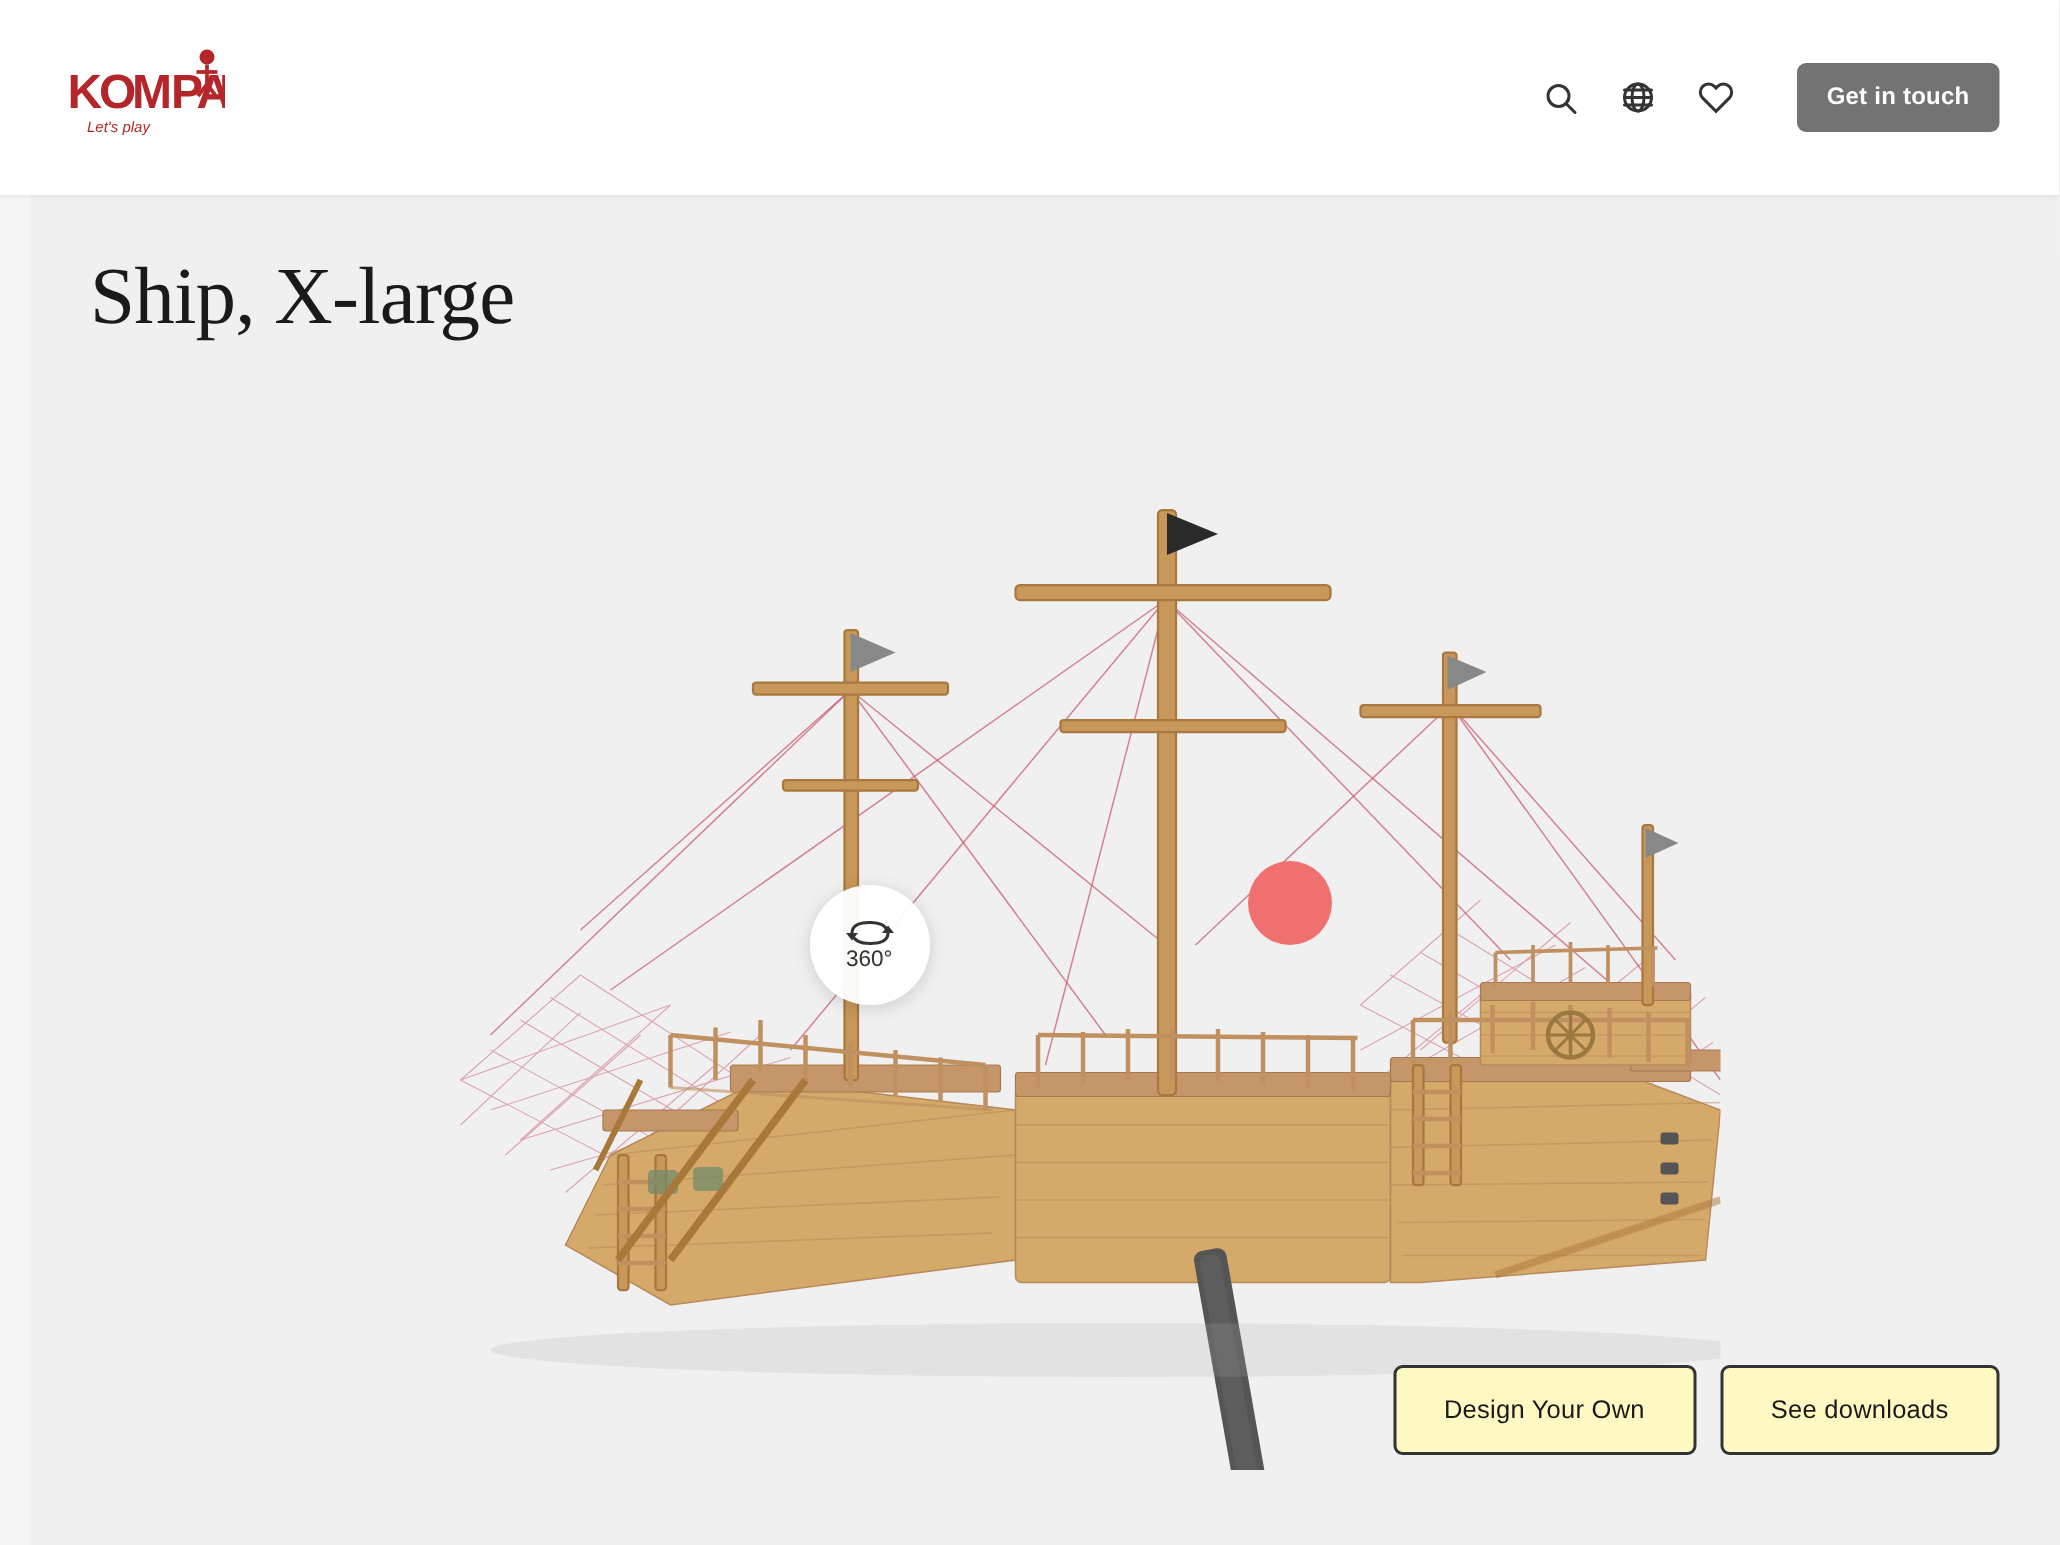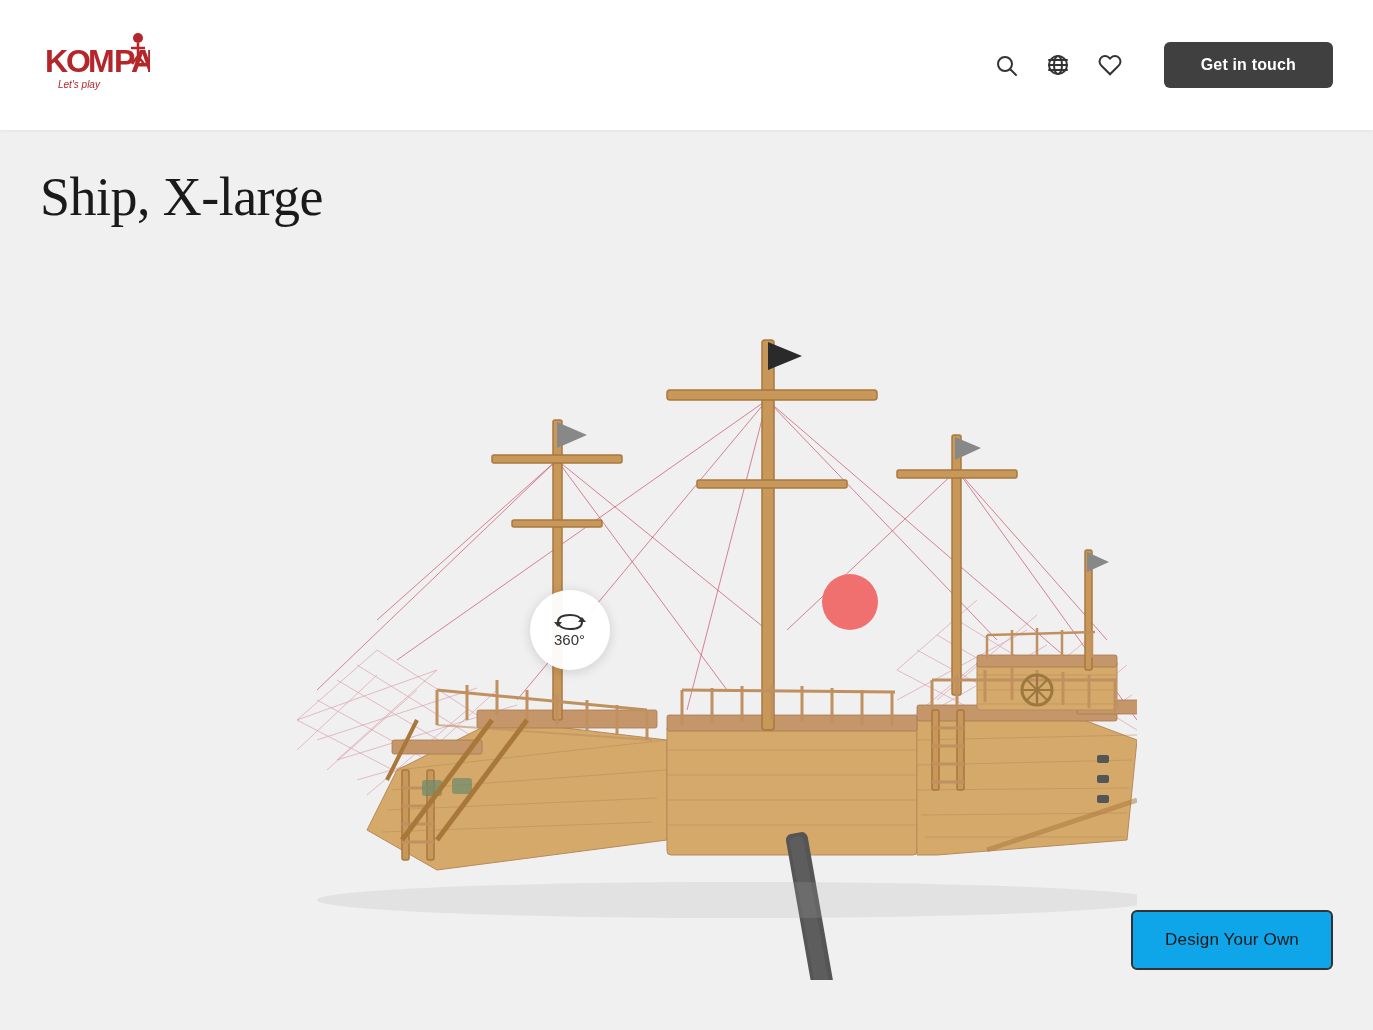--- a/index.html
+++ b/index.html
@@ -59,38 +59,39 @@
       align-items: center;
       justify-content: center;
       width: 36px;
       height: 36px;
       color: #333;
     }
 
     .icon-btn svg { width: 24px; height: 24px; }
 
     .get-in-touch-btn {
-      background: #404040;
+      background: #737373;
       color: #fff;
       border: none;
       border-radius: 6px;
-      padding: 14px 37px;
+      padding: 14px 20px;
       font-size: 16px;
       font-weight: 600;
       cursor: pointer;
       margin-left: 20px;
       letter-spacing: 0.01em;
     }
 
     
     .main-content {
       background: #f0f0f0;
       min-height: 900px;
       position: relative;
       overflow: hidden;
+      margin-left: 20px;
     }
 
     .page-title {
       font-size: 54px;
       font-weight: 300;
       color: #1a1a1a;
       padding: 36px 40px 0 40px;
       letter-spacing: -0.01em;
       font-family: 'Georgia', serif;
       position: relative;
@@ -161,21 +162,21 @@
     .bottom-buttons {
       position: absolute;
       bottom: 60px;
       right: 40px;
       display: flex;
       gap: 16px;
       z-index: 10;
     }
 
     .btn-outline {
-      background: #0ea5e9;
+      background: #fef9c3;
       border: 2px solid #333;
       border-radius: 6px;
       padding: 18px 32px;
       font-size: 17px;
       font-weight: 500;
       cursor: pointer;
       color: #1a1a1a;
       letter-spacing: 0.01em;
     }
 
@@ -491,15 +492,16 @@
       </div>
 
       
       <div class="hotspot-circle"></div>
 
     </div>
   </div>
 
   <div class="bottom-buttons">
     <button class="btn-outline">Design Your Own</button>
+    <button class="btn-outline">See downloads</button>
   </div>
 
 </div>
 
 </body></html>

